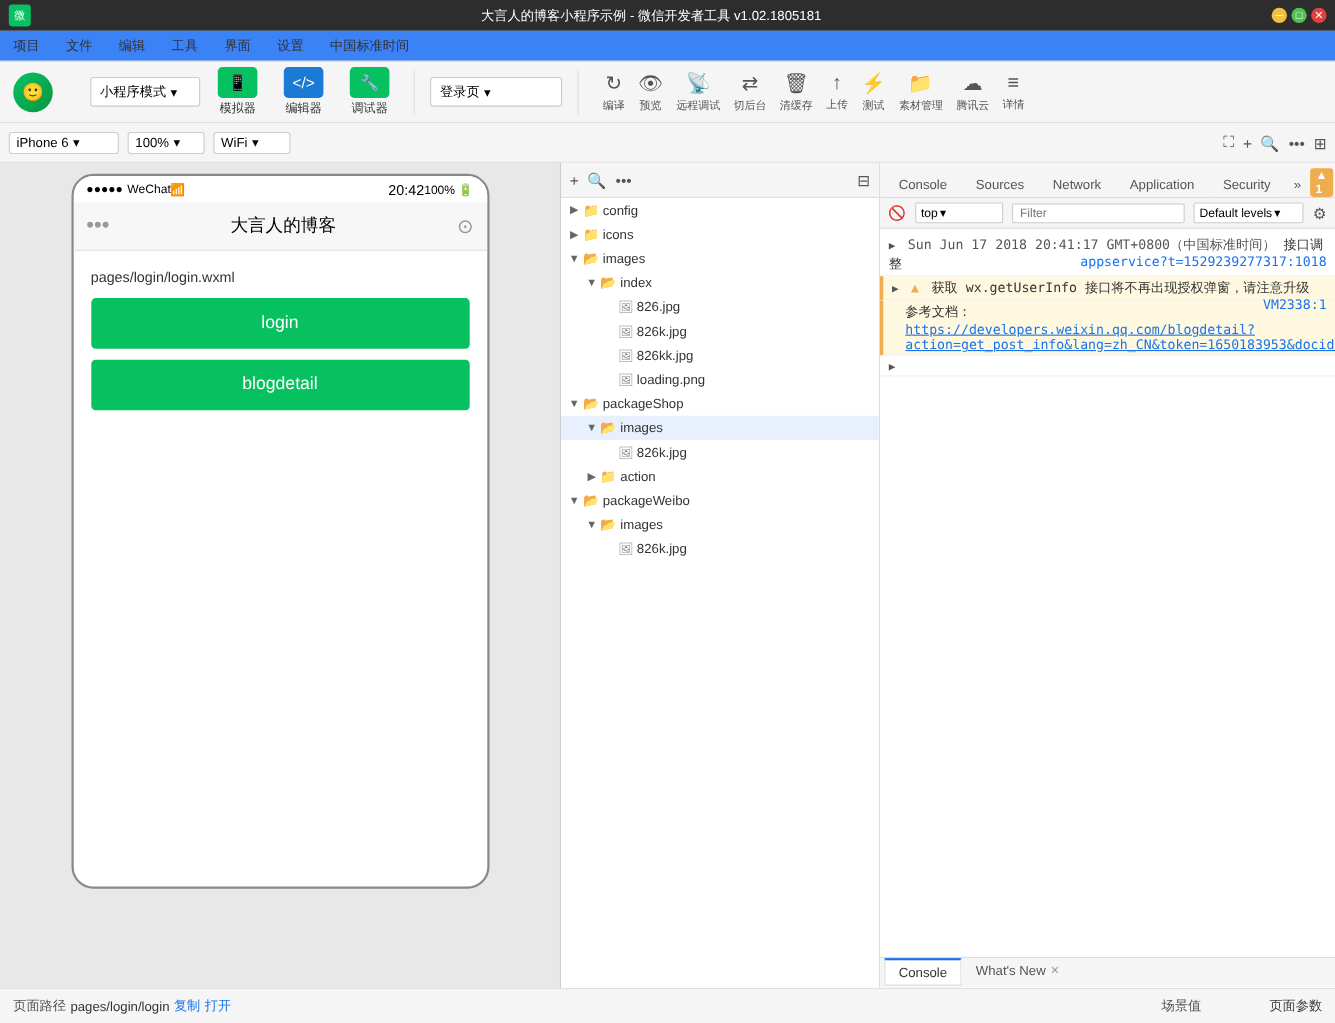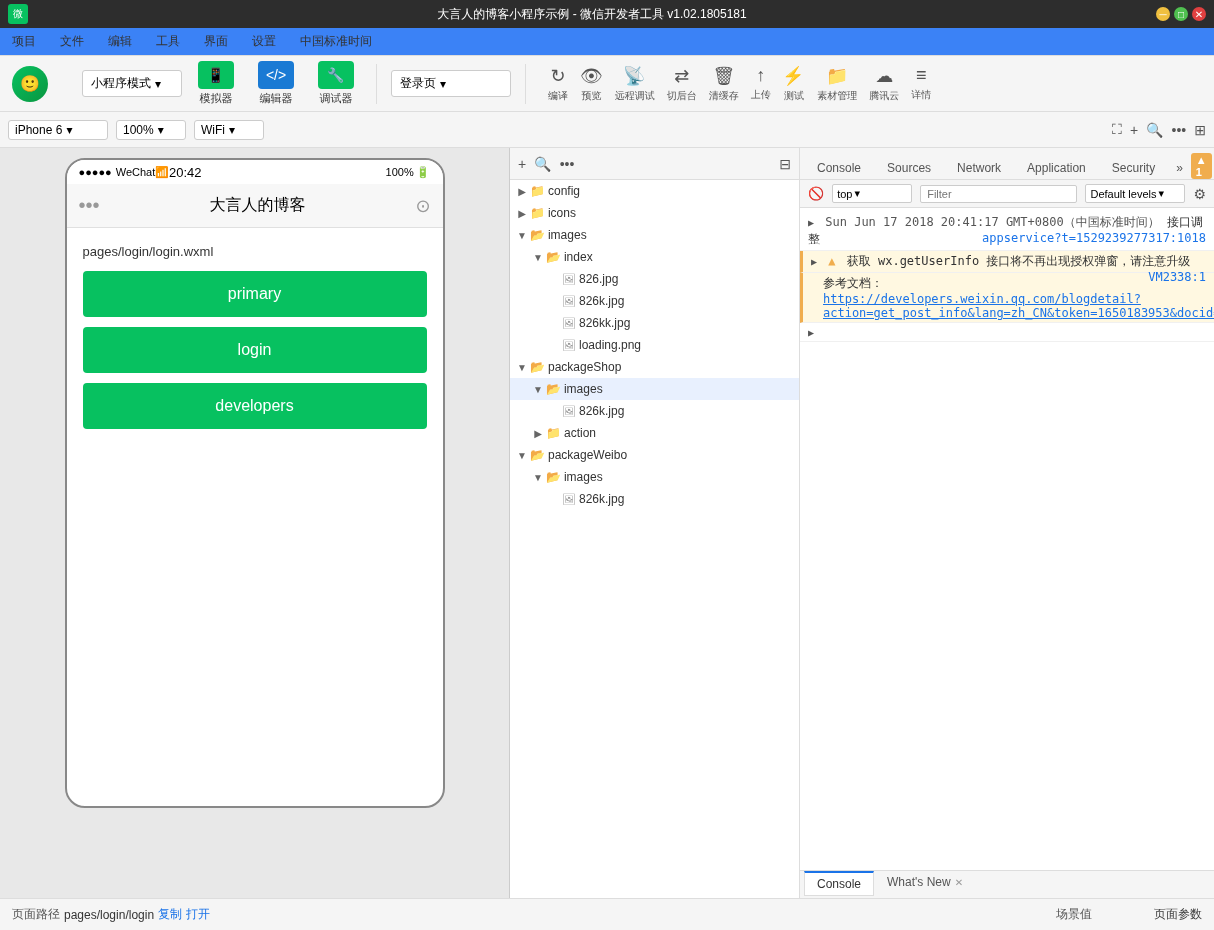--- a/index.html
+++ b/index.html
@@ -128,21 +128,21 @@
       background: #fff;
       height: 24px;
       display: flex;
       align-items: center;
       padding: 0 12px;
       font-size: 11px;
       color: #000;
     }
     .phone-status-bar .signal { margin-right: 4px; }
     .phone-status-bar .carrier { font-size: 11px; }
-    .phone-status-bar .time { flex: 1; text-align: left; font-size: 13px; font-weight: 500; }
+    .phone-status-bar .time { flex: 1; text-align: right; font-size: 13px; font-weight: 500; }
     .phone-status-bar .battery { margin-left: auto; font-size: 11px; }
     .phone-nav-bar {
       background: #f7f7f7;
       height: 44px;
       display: flex;
       align-items: center;
       padding: 0 12px;
       border-bottom: 1px solid #e0e0e0;
     }
     .phone-nav-bar .nav-title { flex: 1; text-align: center; font-size: 16px; font-weight: 500; }
@@ -476,23 +476,22 @@
       </div>
 
       <div class="phone-nav-bar">
         <span class="nav-dots">•••</span>
         <span class="nav-title">大言人的博客</span>
         <span class="nav-icon">⊙</span>
       </div>
 
       <div class="phone-content">
         <div class="page-path">pages/login/login.wxml</div>
-        <button class="phone-btn">primary</button>
         <button class="phone-btn">login</button>
-        <button class="phone-btn">developers</button>
+        <button class="phone-btn">blogdetail</button>
       </div>
     </div>
   </div>
 
   <div class="file-tree-panel">
     <div class="file-tree-toolbar">
       <span class="ft-icon">+</span>
       <span class="ft-icon">🔍</span>
       <span class="ft-icon">•••</span>
       <span class="ft-icon" style="margin-left:auto;">⊟</span>

